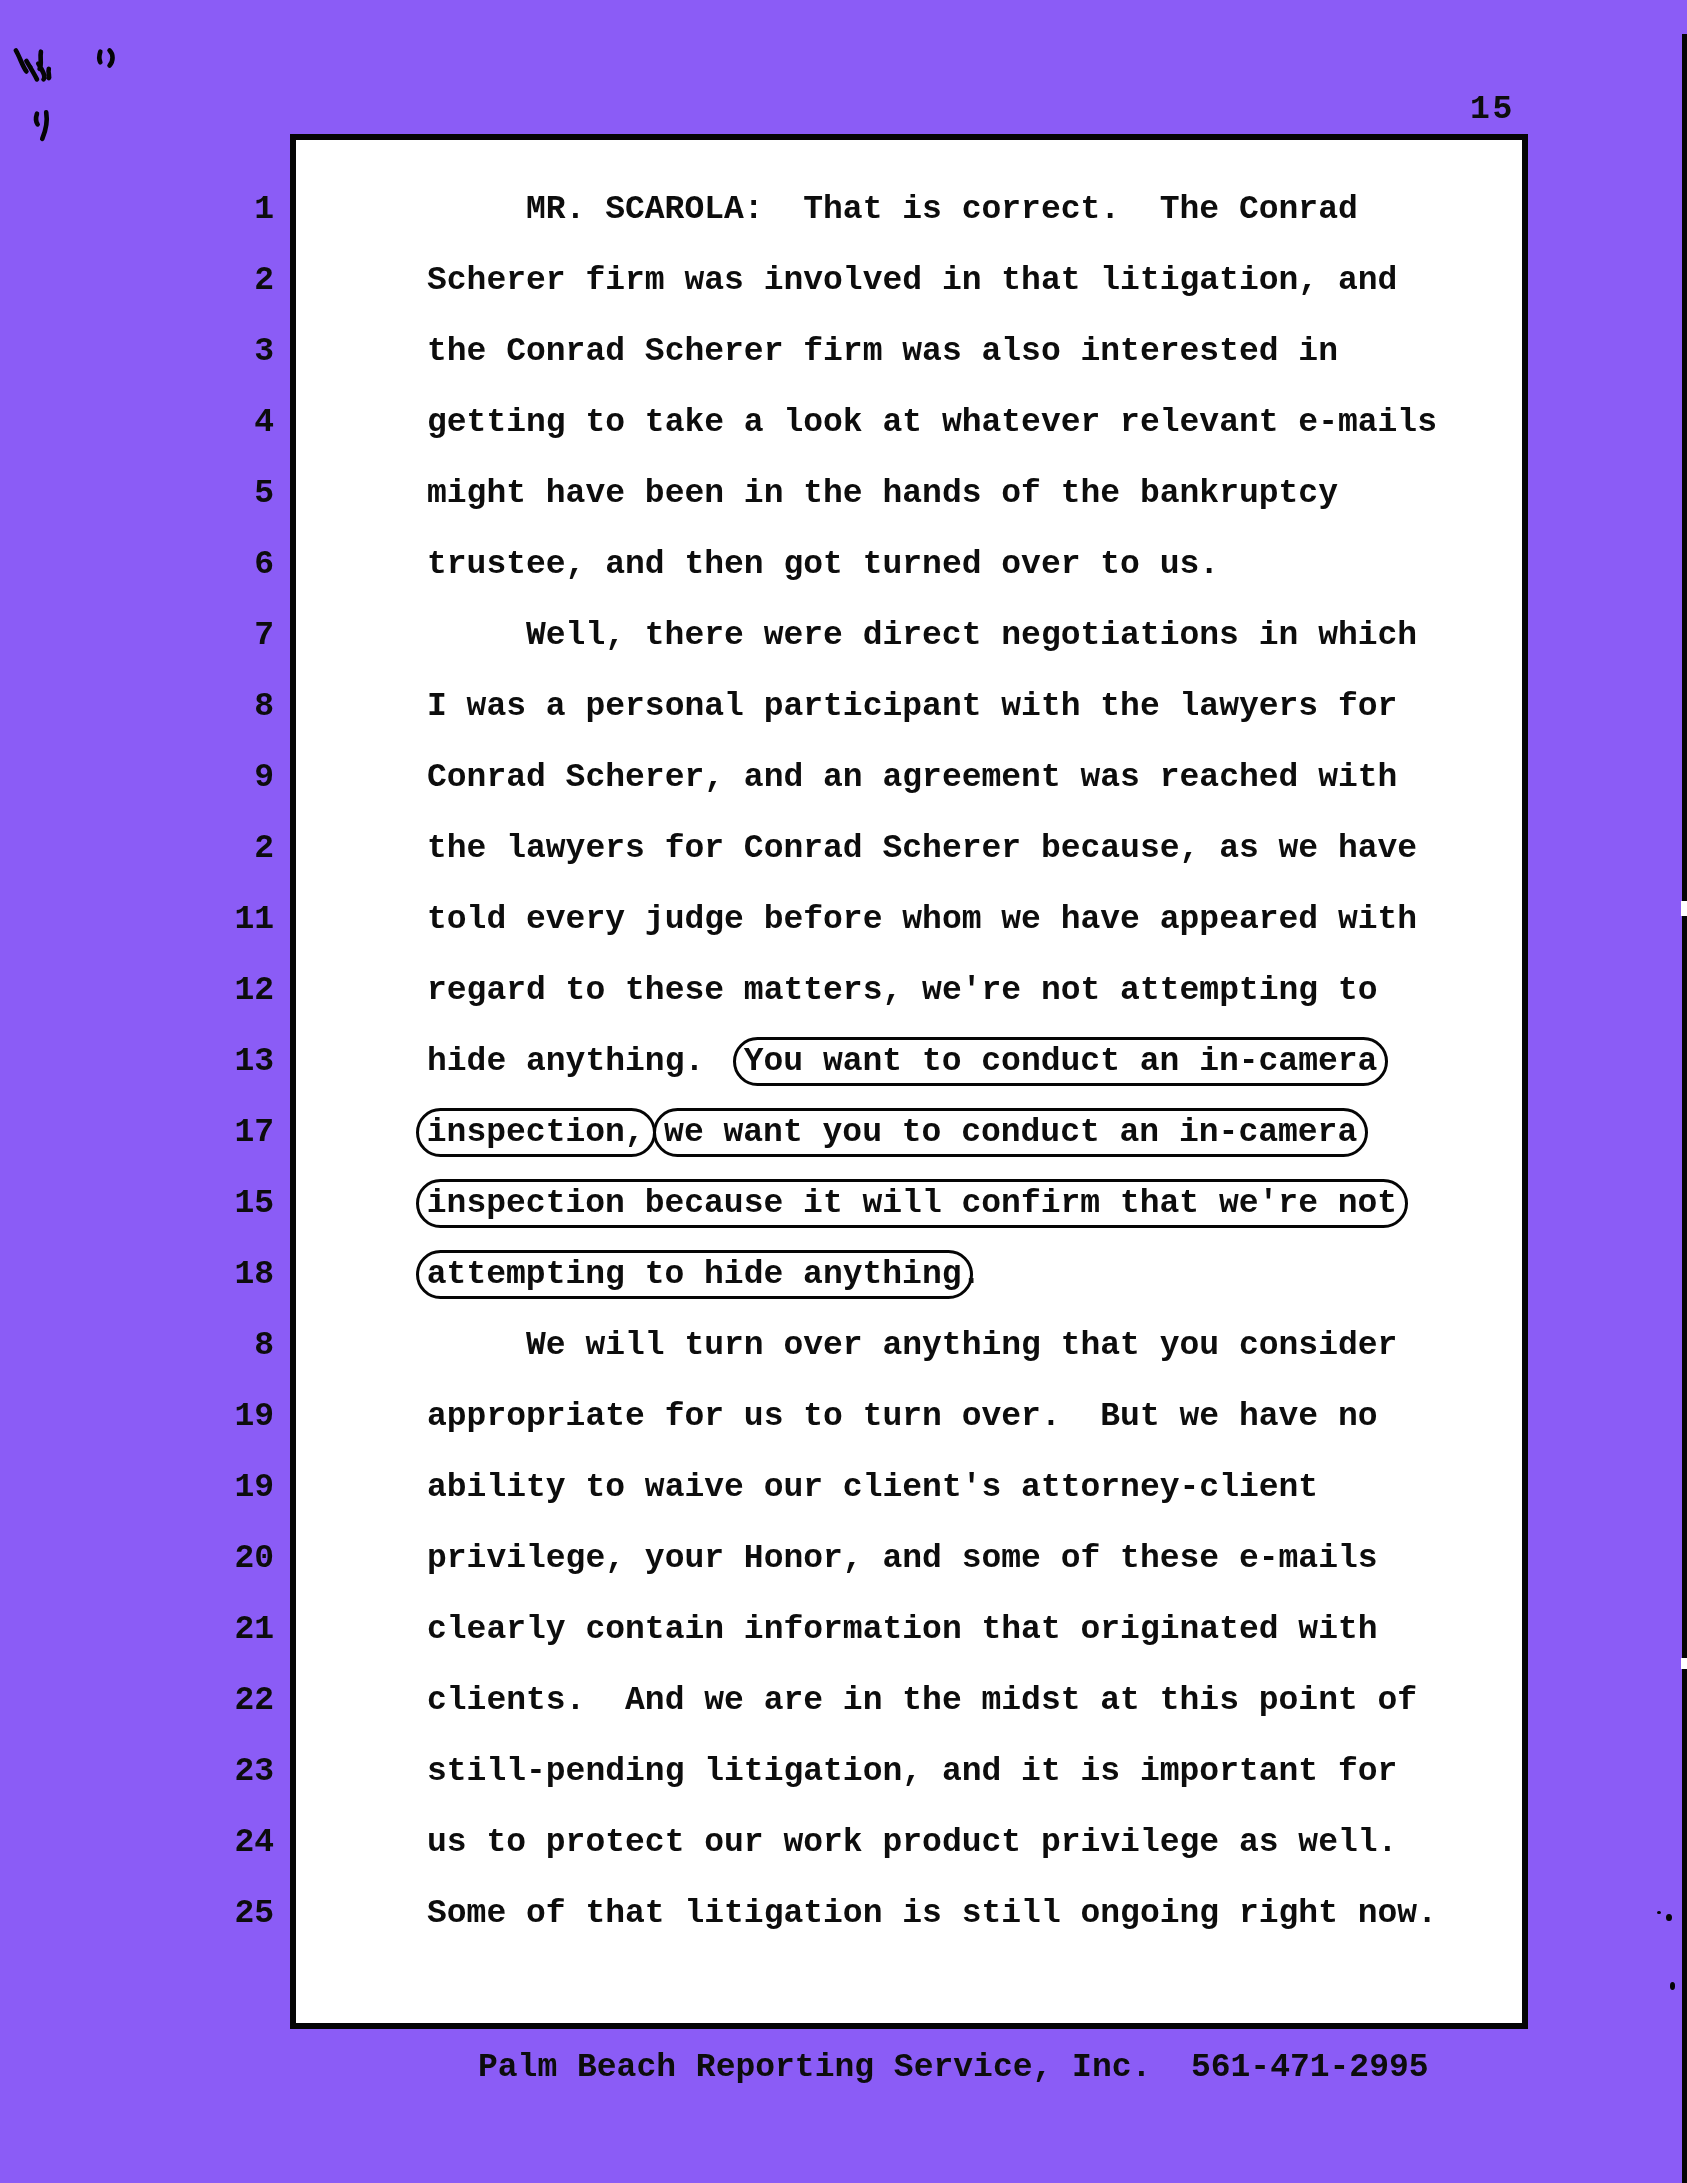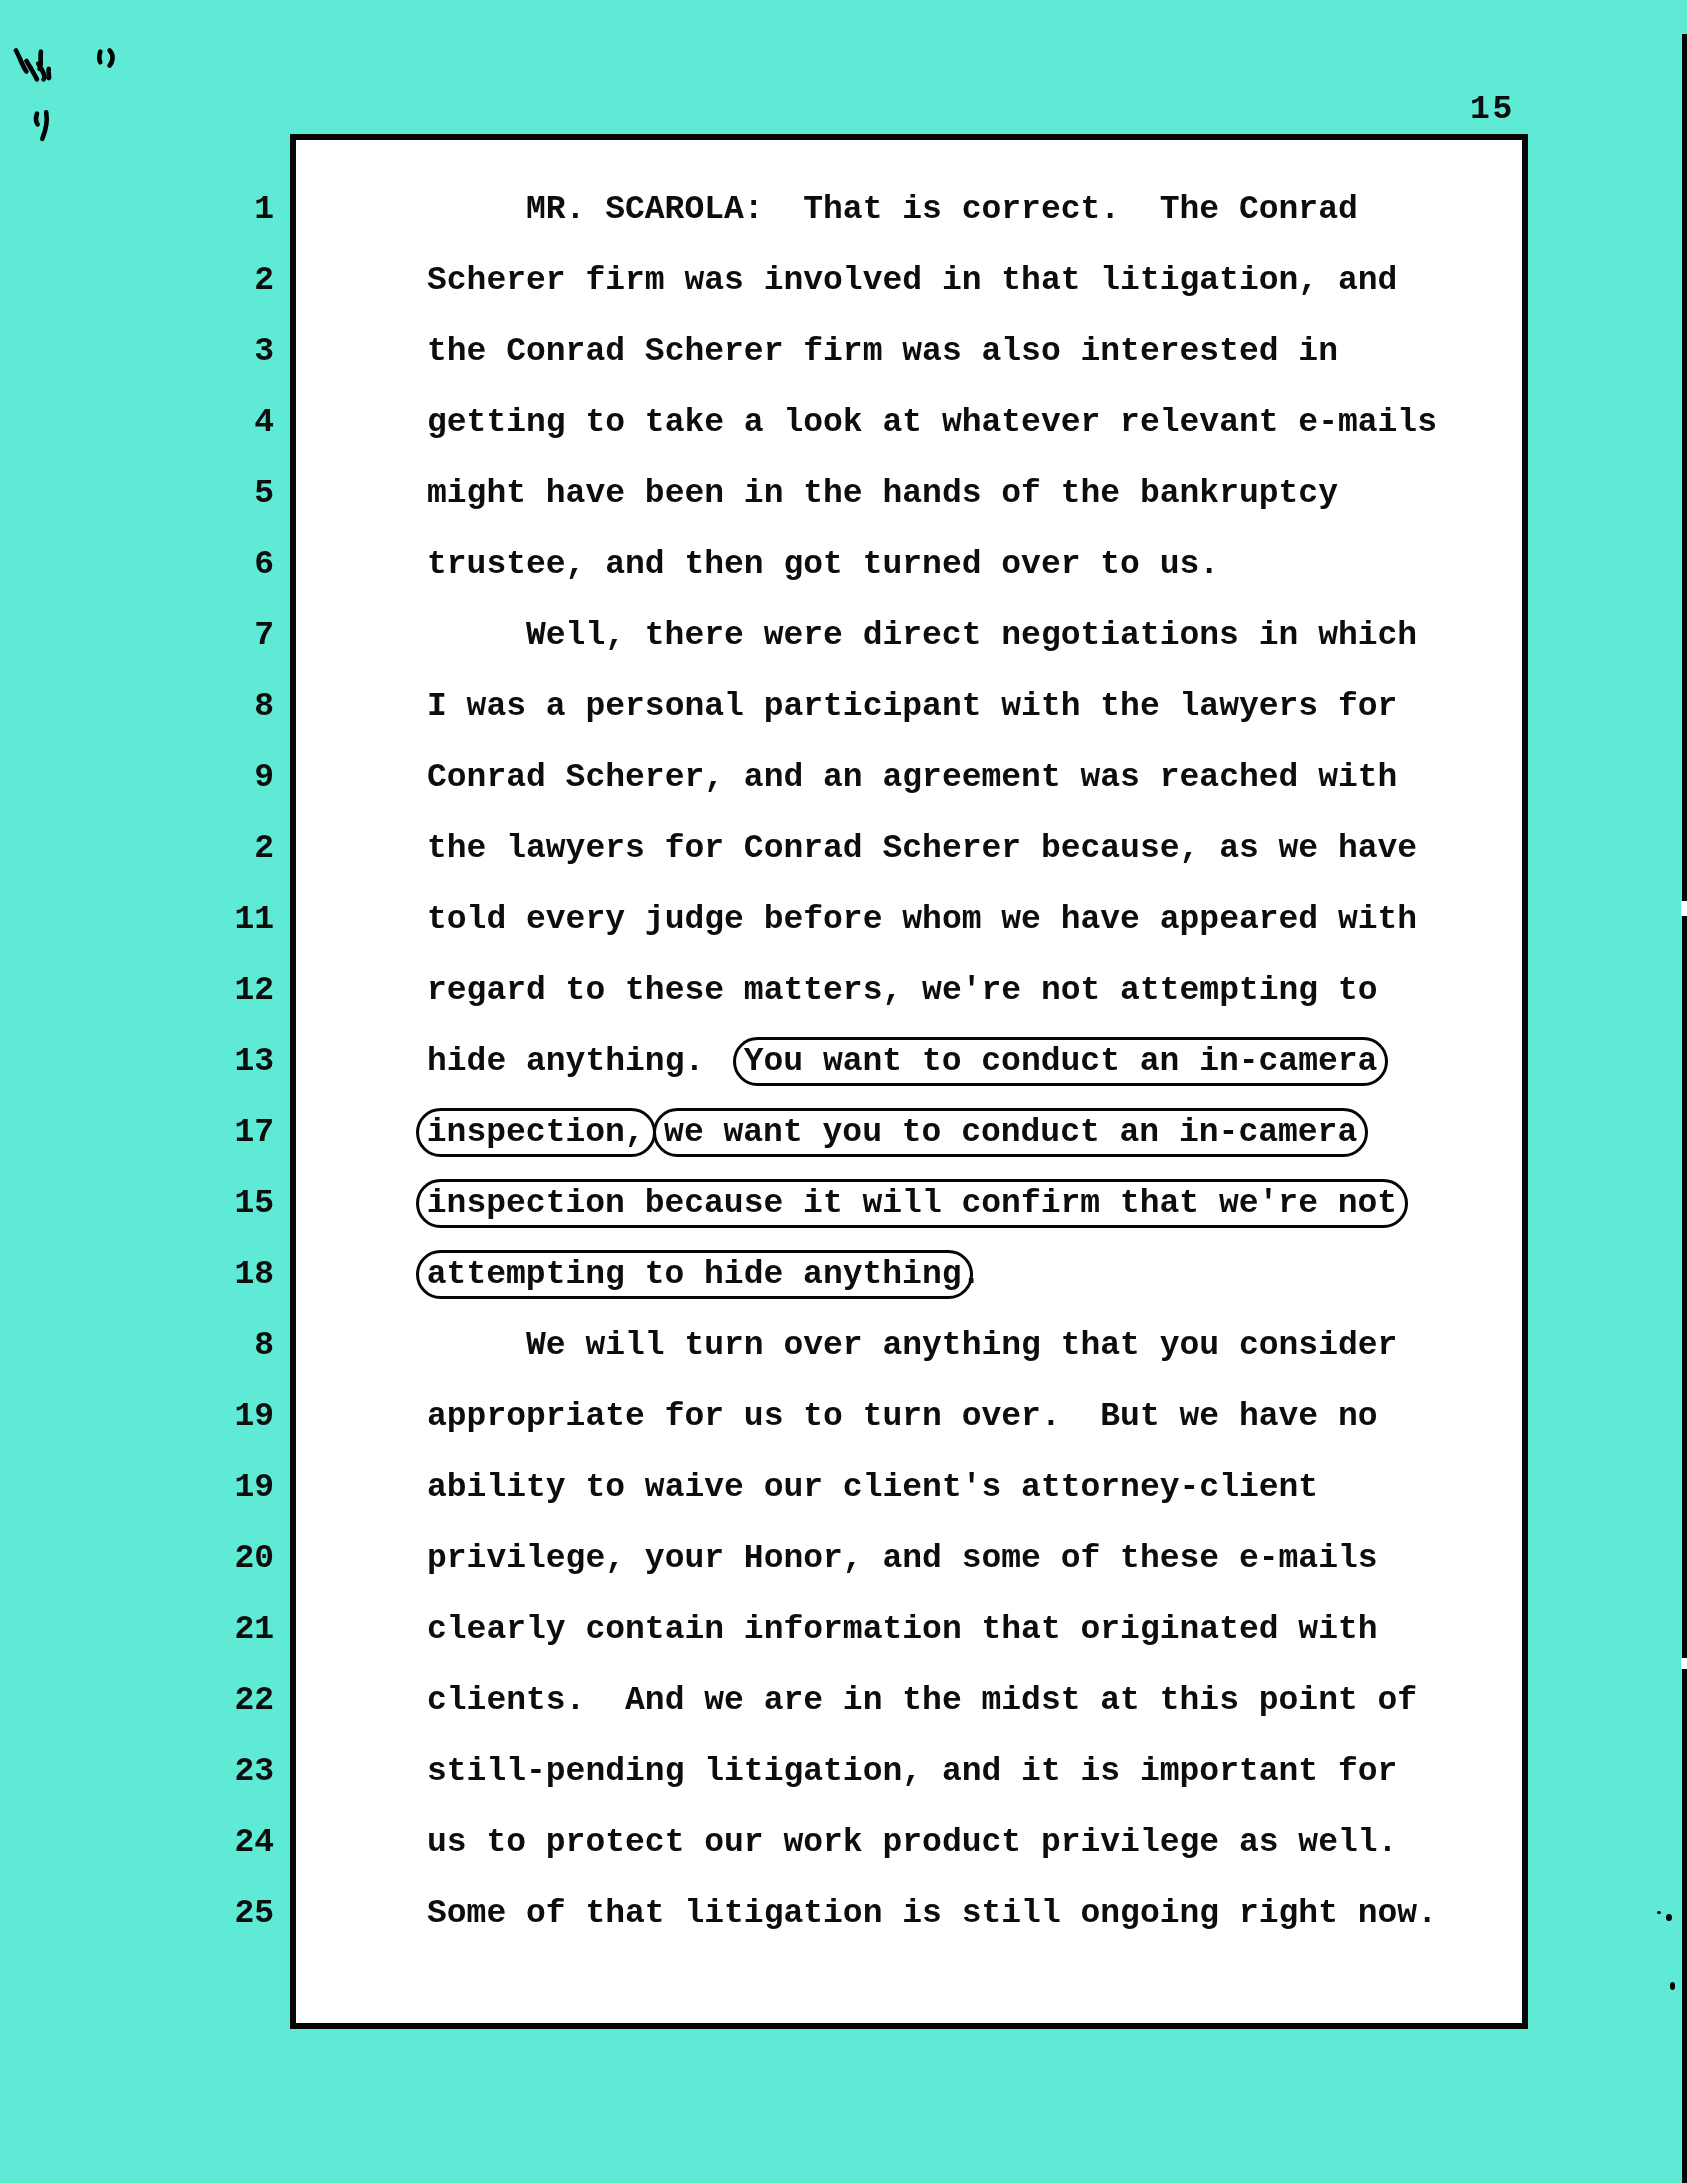--- a/index.html
+++ b/index.html
@@ -1,19 +1,19 @@
 <!DOCTYPE html>
 <html style="font-size:10.6px"><head>
 <meta charset="utf-8">
 <style>
   html,body{margin:0;padding:0;background:#e8e8e8;}
   .page{
     position:relative;
     width:1687px;height:2183px;
-    background:#5eead4;
+    background:#8b5cf6;
     overflow:hidden;
     font-family:"Liberation Mono","DejaVu Sans Mono",monospace;
     color:#0d0d0d;
   }
   
   .t-box{
     position:absolute;
     left:290px;top:134px;
     width:1238px;height:1895px;
     border:6px solid #050505;
@@ -90,20 +90,21 @@
   </svg>
 
   <div class="page-number">15</div>
 
   <div class="t-box"></div>
 
   <div class="line-numbers" id="line-numbers"><div>1</div><div>2</div><div>3</div><div>4</div><div>5</div><div>6</div><div>7</div><div>8</div><div>9</div><div>2</div><div>11</div><div>12</div><div>13</div><div>17</div><div>15</div><div>18</div><div>8</div><div>19</div><div>19</div><div>20</div><div>21</div><div>22</div><div>23</div><div>24</div><div>25</div></div>
 
   <div class="text-lines" id="text-lines"><div class="line indent"><span>MR. SCAROLA:  That is correct.  The Conrad</span></div><div class="line"><span>Scherer firm was involved in that litigation, and</span></div><div class="line"><span>the Conrad Scherer firm was also interested in</span></div><div class="line"><span>getting to take a look at whatever relevant e-mails</span></div><div class="line"><span>might have been in the hands of the bankruptcy</span></div><div class="line"><span>trustee, and then got turned over to us.</span></div><div class="line indent"><span>Well, there were direct negotiations in which</span></div><div class="line"><span>I was a personal participant with the lawyers for</span></div><div class="line"><span>Conrad Scherer, and an agreement was reached with</span></div><div class="line"><span>the lawyers for Conrad Scherer because, as we have</span></div><div class="line"><span>told every judge before whom we have appeared with</span></div><div class="line"><span>regard to these matters, we're not attempting to</span></div><div class="line"><span>hide anything.  </span><span class="circled">You want to conduct an in-camera</span></div><div class="line"><span class="circled">inspection,</span><span> </span><span class="circled">we want you to conduct an in-camera</span></div><div class="line"><span class="circled">inspection because it will confirm that we're not</span></div><div class="line"><span class="circled">attempting to hide anything</span><span>.</span></div><div class="line indent"><span>We will turn over anything that you consider</span></div><div class="line"><span>appropriate for us to turn over.  But we have no</span></div><div class="line"><span>ability to waive our client's attorney-client</span></div><div class="line"><span>privilege, your Honor, and some of these e-mails</span></div><div class="line"><span>clearly contain information that originated with</span></div><div class="line"><span>clients.  And we are in the midst at this point of</span></div><div class="line"><span>still-pending litigation, and it is important for</span></div><div class="line"><span>us to protect our work product privilege as well.</span></div><div class="line"><span>Some of that litigation is still ongoing right now.</span></div></div>
 
+  <div class="footer">Palm Beach Reporting Service, Inc.  561-471-2995</div>
 
   <div class="scan-edge">
     <div class="gap" style="top:867px;height:14.6px;"></div>
     <div class="gap" style="top:1624px;height:10.6px;"></div>
   </div>
 
   <div class="speck" style="left:1666px;top:1914px;width:6px;height:7.3px;"></div>
   <div class="speck" style="left:1657px;top:1911px;width:4px;height:3.3px;"></div>
   <div class="speck" style="left:1670px;top:1982px;width:5.3px;height:8px;"></div>
 

